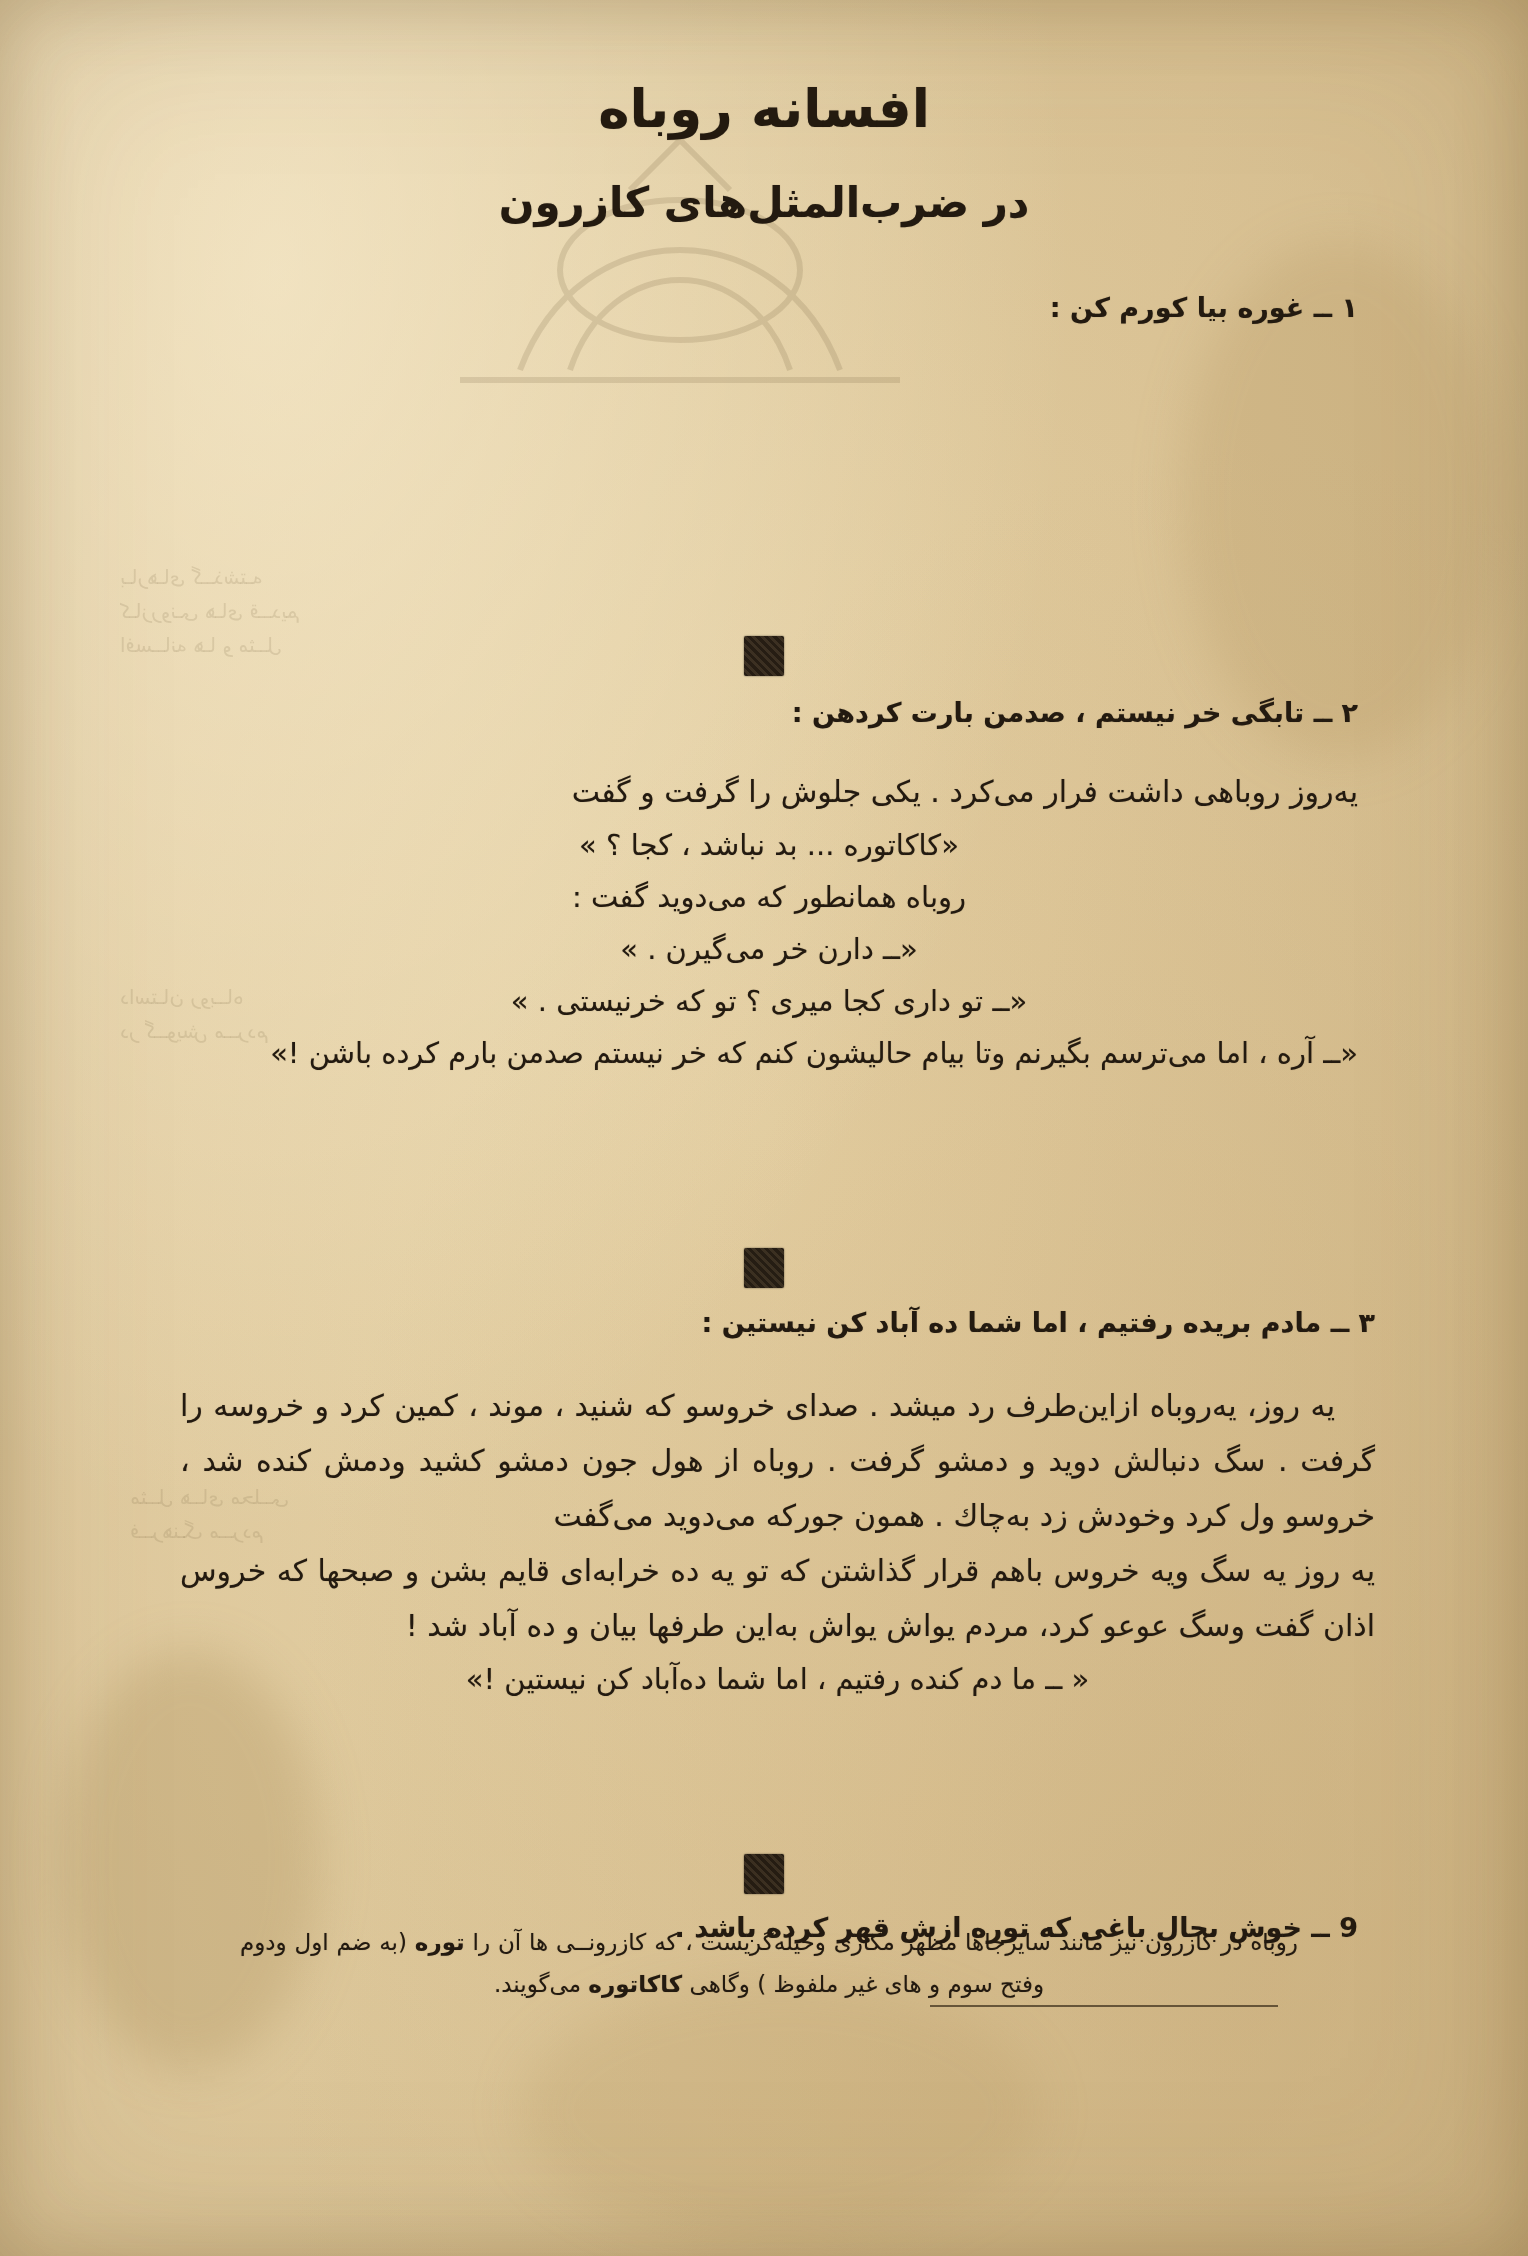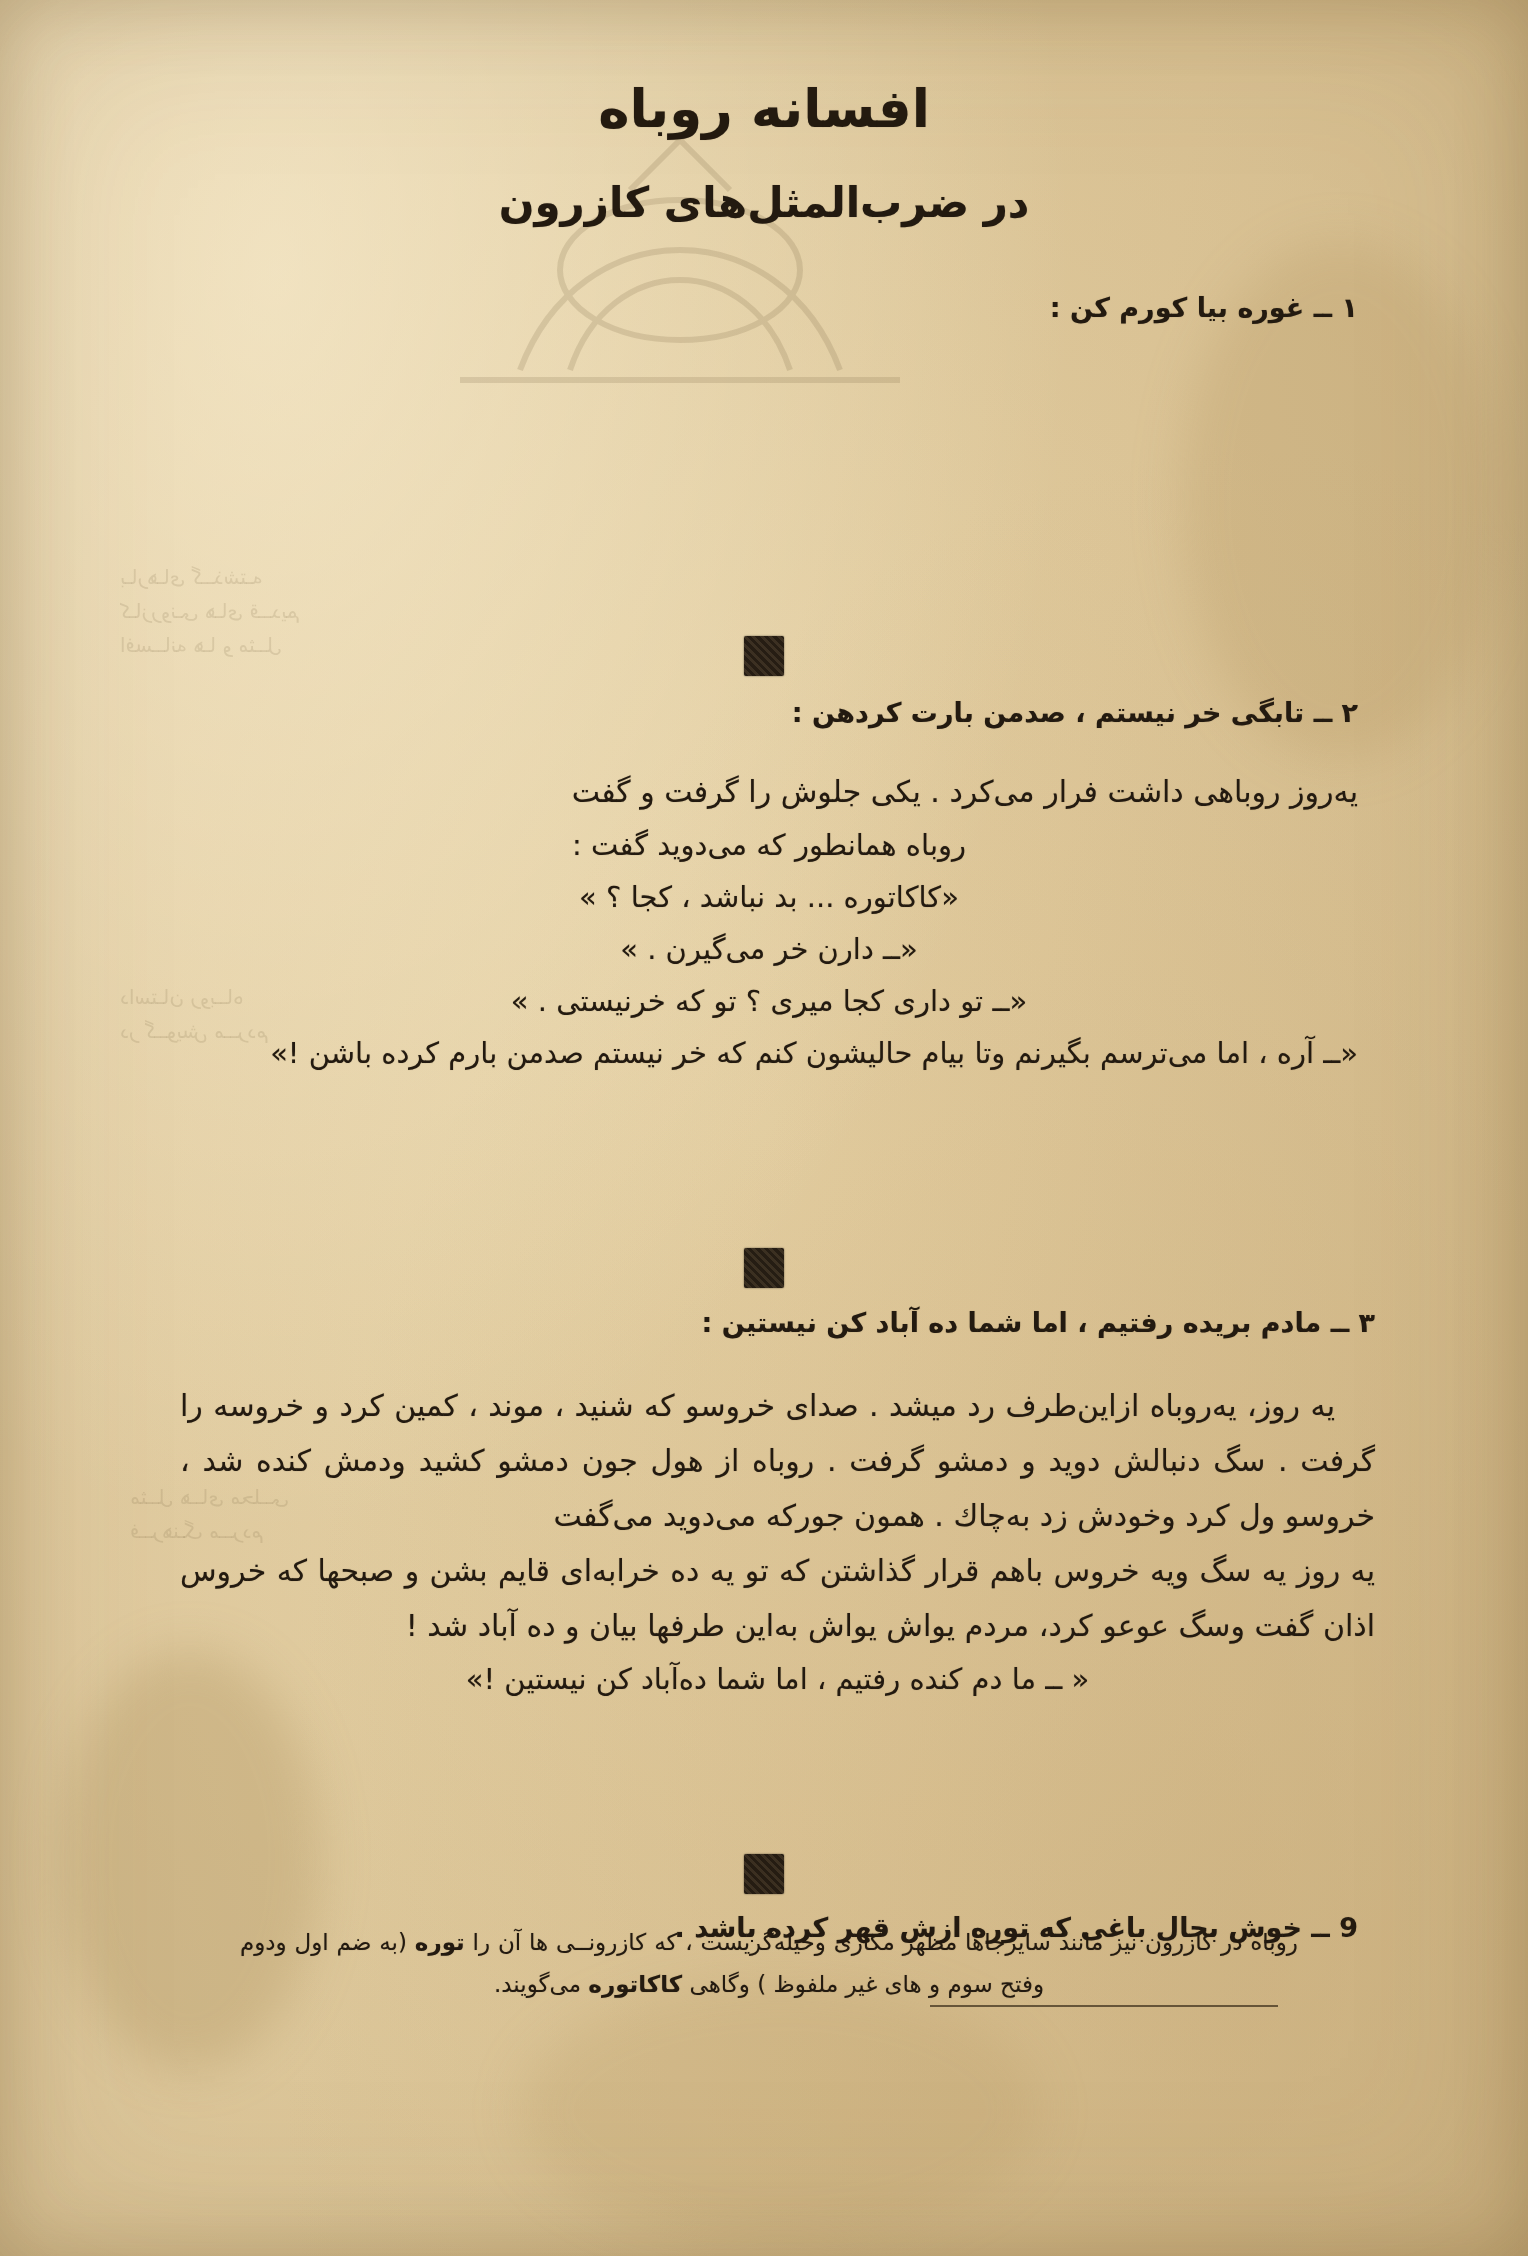--- a/index.html
+++ b/index.html
@@ -197,22 +197,22 @@
   </div>
 
   <div id="sep1">
       <div class="sep"></div>
     </div>
 
   <div class="section" id="sec2">
     <div class="heading">۲ ــ تابگی خر نیستم ، صدمن بارت کردهن :</div>
     <div class="para">یه‌روز روباهی داشت فرار می‌کرد . یکی جلوش را گرفت و گفت</div>
     <div class="dialog-block">
+      <div class="dialog">«کاکاتوره ... بد نباشد ، کجا ؟ »</div>
       <div class="dialog">روباه همانطور که می‌دوید گفت :</div>
-      <div class="dialog">«کاکاتوره ... بد نباشد ، کجا ؟ »</div>
       <div class="dialog">«ــ دارن خر می‌گیرن . »</div>
       <div class="dialog">«ــ تو داری کجا میری ؟ تو که خرنیستی . »</div>
       <div class="dialog" style="text-align:justify; text-align-last:right;">«ــ آره ، اما می‌ترسم بگیرنم وتا بیام حالیشون کنم که خر نیستم صدمن بارم کرده باشن !»</div>
     </div>
   </div>
 
   <div id="sep2">
       <div class="sep"></div>
     </div>
 

